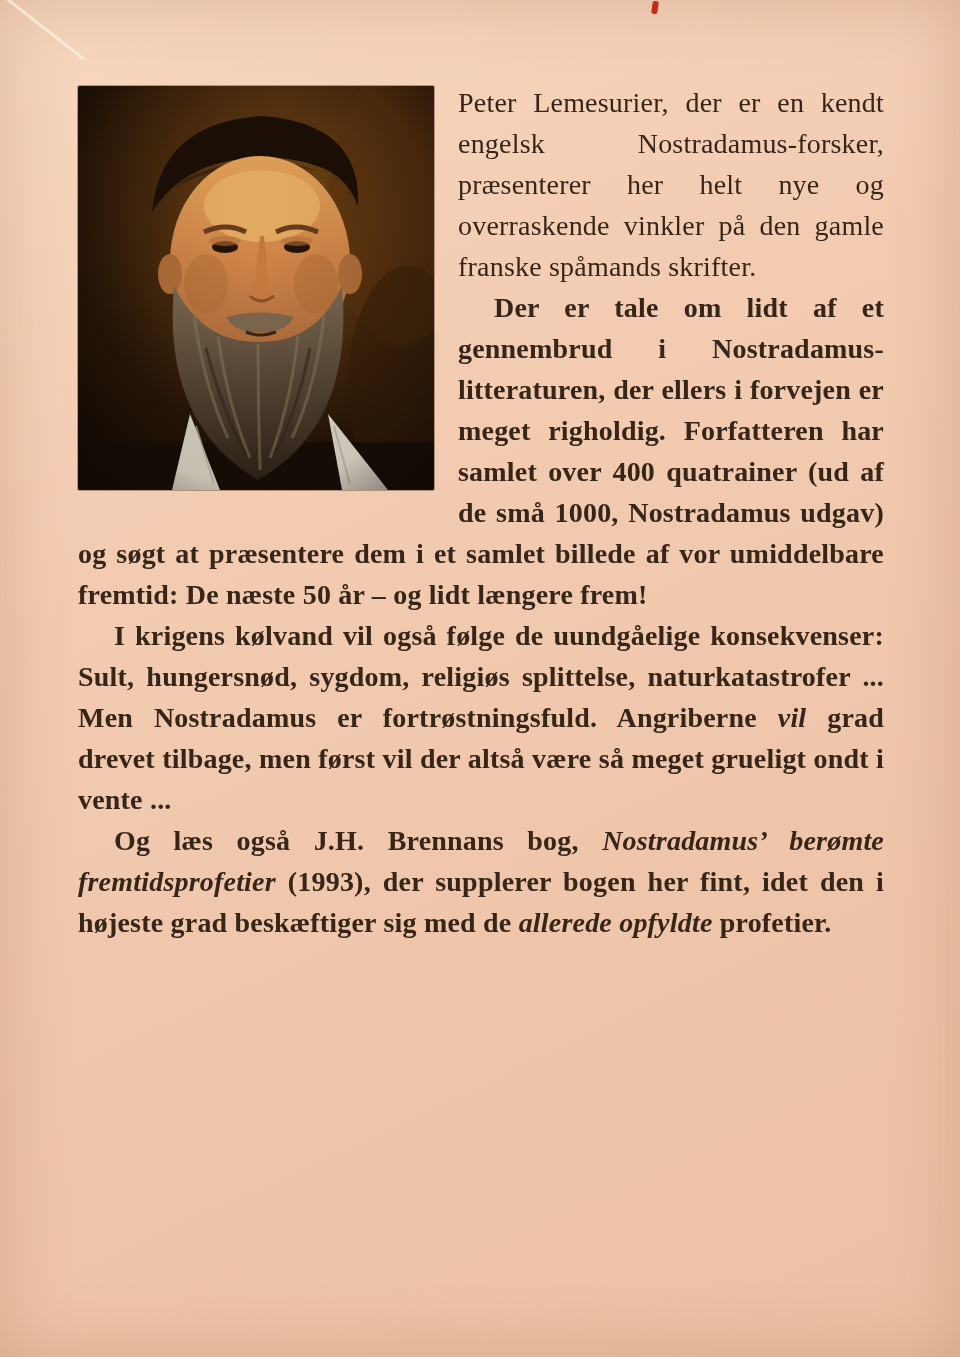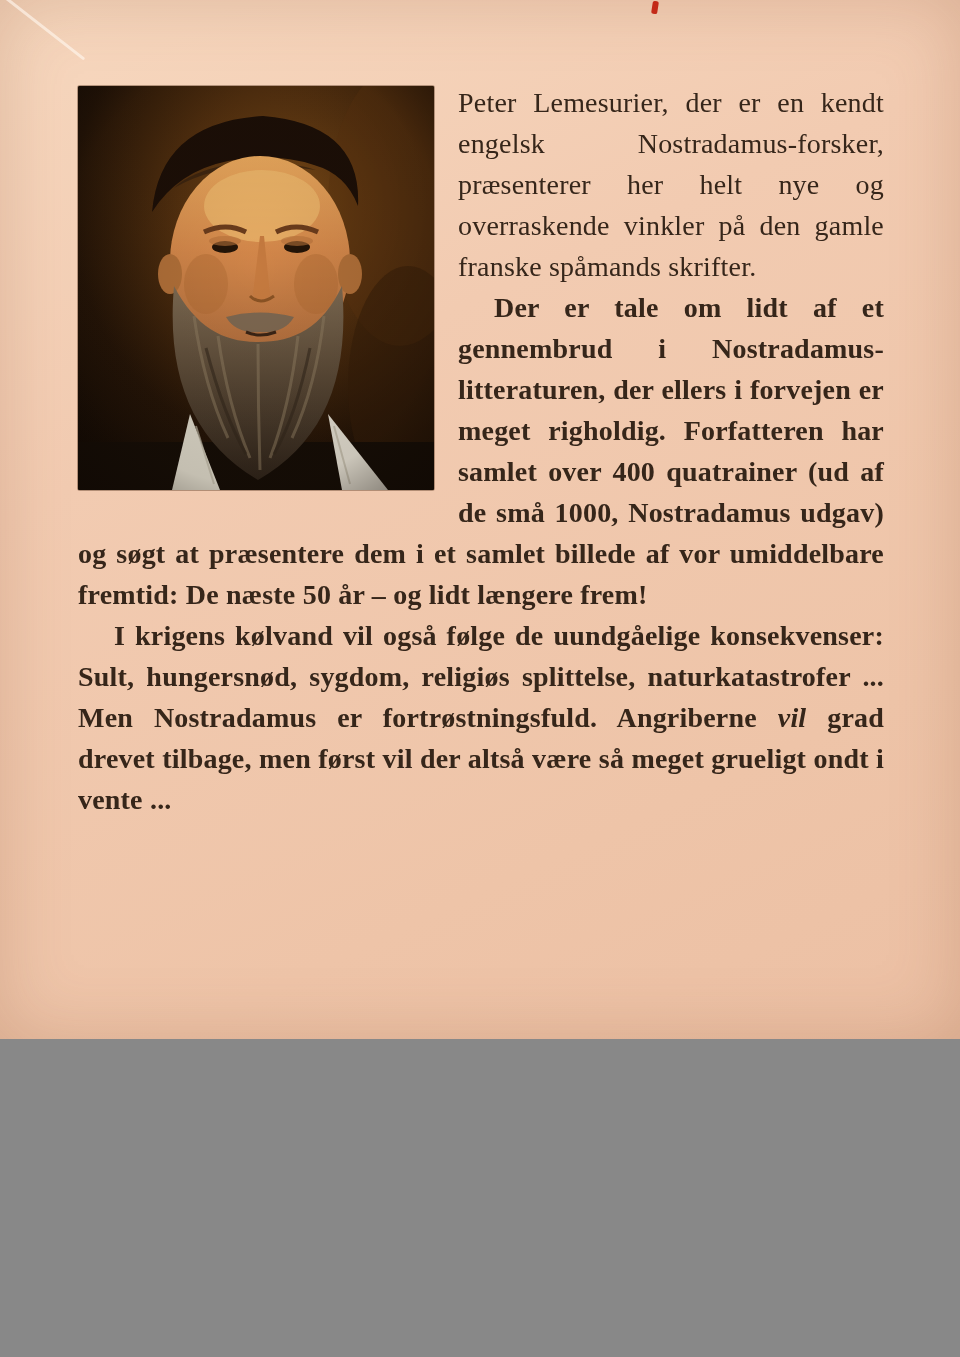--- a/index.html
+++ b/index.html
@@ -1,19 +1,19 @@
 <!DOCTYPE html>
 <html lang="da"><head>
 <meta charset="utf-8">
 <style>
   html, body { margin: 0; padding: 0; background: #888; }
   .page {
     position: relative;
     width: 960px;
-    height: 1039px;
+    height: 1357px;
     margin: 0 auto;
     overflow: hidden;
     background: linear-gradient(155deg, #f7d8bf 0%, #f2cbb1 35%, #eec4a8 75%, #ecc0a4 100%);
     box-shadow: inset 0 0 70px rgba(130, 75, 40, 0.22);
     font-family: "Liberation Serif", "DejaVu Serif", serif;
     color: #36261a;
   }
   .red-mark {
     position: absolute;
     left: 652px; top: 1px;
@@ -135,15 +135,16 @@
     </div>
 
     <p><span>Peter Lemesurier, der er en kendt engelsk Nostradamus-forsker, præsenterer her helt nye og overraskende vinkler på den gamle franske spåmands skrifter.</span></p>
 
     <p class="indent"><span>Der er tale om lidt af et gennembrud i Nostradamus-litteraturen, der ellers i forvejen er meget righoldig. Forfatteren har samlet over 400 quatrainer (ud af de små 1000, Nostradamus udgav) og søgt at præsentere dem i et samlet billede af vor umiddelbare fremtid: De næste 50 år – og lidt længere frem!</span></p>
 
 
     <p class="indent"><span>I krigens kølvand vil også følge de uundgåelige konsekvenser: Sult, hungersnød, sygdom, religiøs splittelse, naturkatastrofer ... Men Nostradamus er fortrøstningsfuld. Angriberne </span><span class="it">vil</span><span> grad drevet tilbage, men først vil der altså være så meget grueligt ondt i vente ...</span></p>
 
 
+    <p class="indent"><span>Og læs også J.H. Brennans bog, </span><span class="it">Nostradamus’ berømte fremtidsprofetier</span><span> (1993), der supplerer bogen her fint, idet den i højeste grad beskæftiger sig med de </span><span class="it">allerede opfyldte</span><span> profetier.</span></p>
 
   </div>
 </div>
 
 </body></html>

